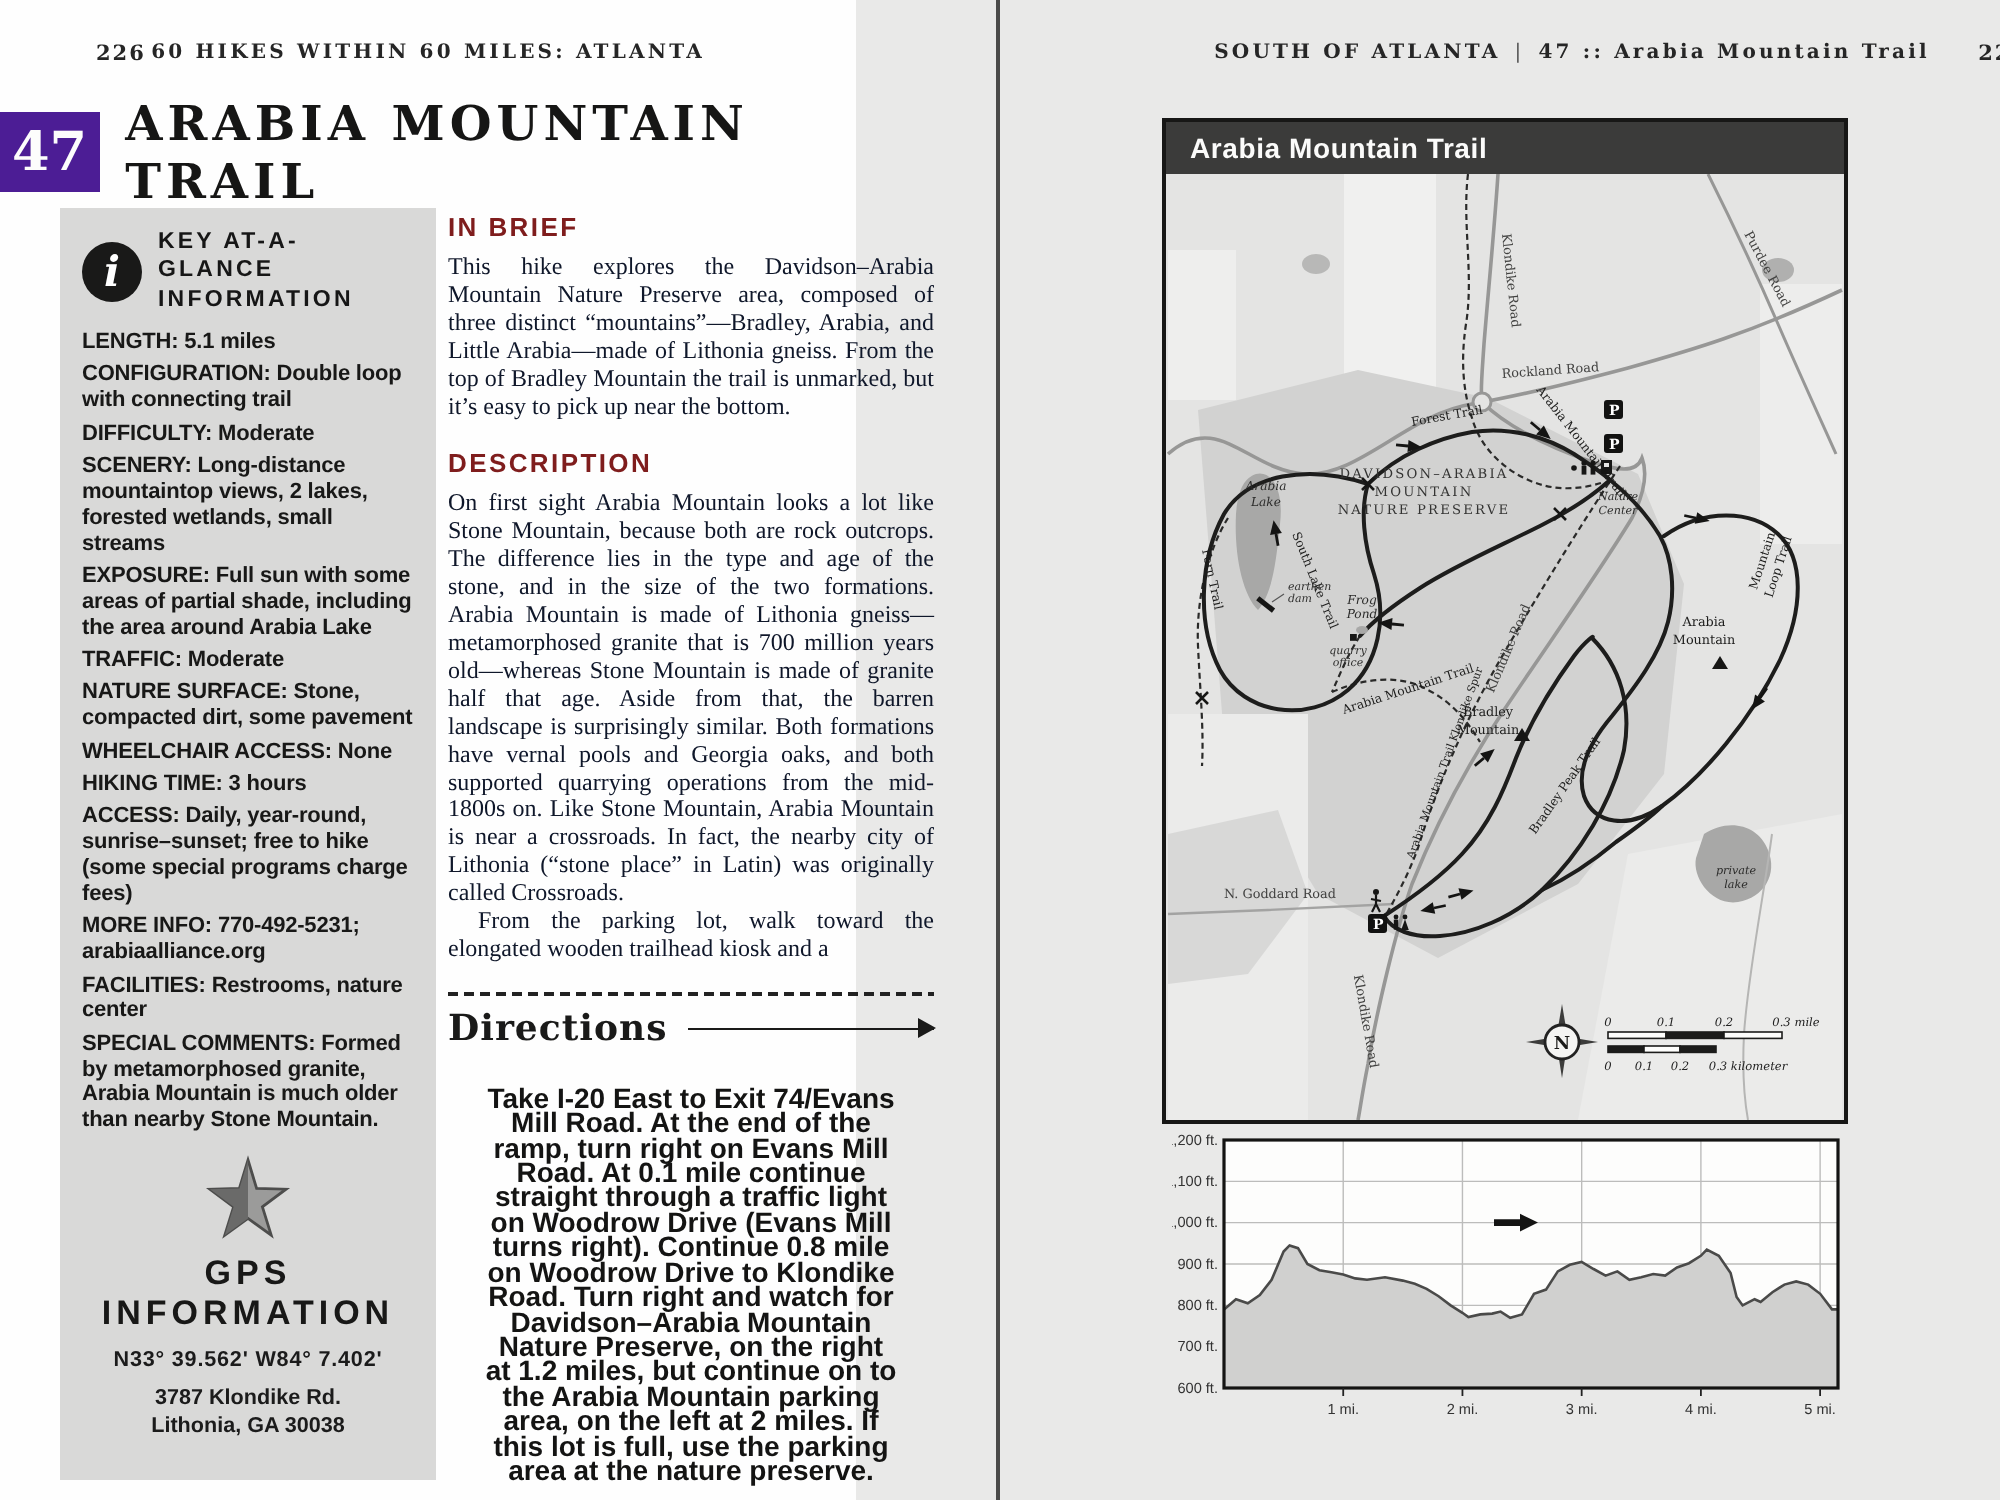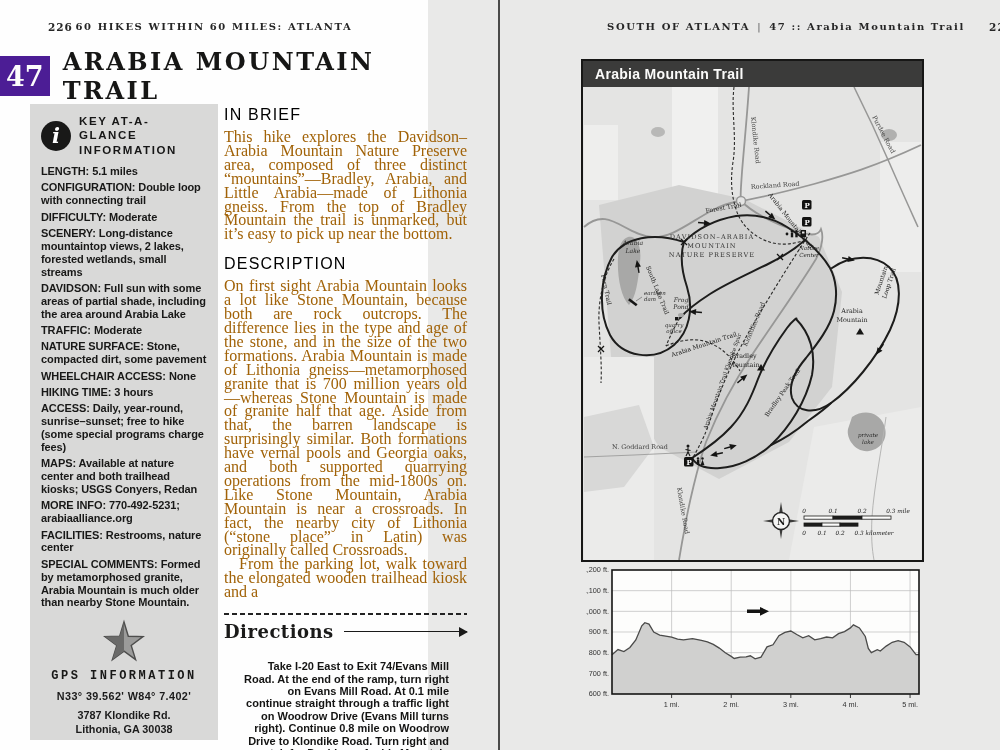--- a/index.html
+++ b/index.html
@@ -36,41 +36,41 @@
   .i-circle{width:30px;height:30px;border-radius:50%;background:#191918;flex:0 0 auto;
             display:flex;align-items:center;justify-content:center;
             font-family:"DejaVu Serif",serif;font-weight:bold;font-style:italic;
             font-size:21px;color:#fff;line-height:1;}
   .keybox-title{font-weight:bold;font-size:11.5px;letter-spacing:1.6px;line-height:1.25;color:#161616;}
   .key-item{margin:0 0 3.5px 0;font-size:11px;font-weight:bold;line-height:1.17;
             color:#181817;letter-spacing:-0.1px;}
   .key-label{font-weight:bold;}
   .gps{margin-top:10px;text-align:center;}
   .gps svg{display:block;margin:2px auto 4px auto;}
-  .gps-title{font-weight:bold;font-size:12px;letter-spacing:2.5px;color:#181817;margin:4px 0 7px 0;font-family:Liberation Mono, monospace;}
+  .gps-title{font-weight:bold;font-size:17px;letter-spacing:2.5px;color:#181817;margin:4px 0 7px 0;}
   .gps-coords{font-weight:bold;font-size:10.8px;letter-spacing:.4px;margin-bottom:6px;}
   .gps-addr{font-weight:bold;font-size:10.8px;line-height:1.3;}
 
   
   .maincol{position:absolute;left:224px;top:106px;width:243px;}
-  .sect-head{font-family:"Liberation Sans",sans-serif;font-weight:normal;font-size:16px;
-             letter-spacing:1.2px;margin:0 0 6px 0;color:#000000;}
-  .bodytext{font-family:"Liberation Serif",serif;font-size:16px;line-height:13.9px;
-            text-align:justify;margin:0 0 14px 0;color:#a16207;}
+  .sect-head{font-family:"Liberation Sans",sans-serif;font-weight:bold;font-size:13px;
+             letter-spacing:1.2px;margin:0 0 6px 0;color:#7f1d1d;}
+  .bodytext{font-family:"Liberation Serif",serif;font-size:12px;line-height:13.9px;
+            text-align:justify;margin:0 0 14px 0;color:#0f172a;}
   .indent{text-indent:15px;margin-top:-14px;}
   .dashrule{height:2px;margin:8px 0 6px 0;
             background:repeating-linear-gradient(90deg,#222 0 5px,transparent 5px 8px);}
   .dir-head{display:flex;align-items:center;margin:2px 0 6px 0;}
   .dir-script{font-family:"DejaVu Serif",serif;font-weight:bold;
               font-size:18px;color:#1a1a19;letter-spacing:.5px;}
   .dir-arrowline{flex:1;height:1.6px;background:#1a1a19;margin-left:10px;position:relative;}
   .dir-arrowline:after{content:"";position:absolute;right:-1px;top:-4.2px;
      border-left:9px solid #1a1a19;border-top:5px solid transparent;border-bottom:5px solid transparent;}
-  .dirtext{font-weight:bold;font-size:11px;line-height:12.4px;color:#141413;
-           text-align:right;margin:18px;}
+  .dirtext{font-weight:bold;font-size:14px;line-height:12.4px;color:#141413;
+           text-align:center;margin:18px;}
 
   
   .mapbox{position:absolute;left:81px;top:59px;width:339px;border:2px solid #171716;
           background:#e4e4e3;}
   .map-title{height:26px;background:#3b3b3a;color:#fbfbfa;font-weight:bold;font-size:14px;
              display:flex;align-items:center;padding-left:12px;letter-spacing:.3px;}
   .mapsvg{display:block;}
   .mapsvg text{font-family:"DejaVu Serif",serif;}
   .mr{font-size:6.4px;fill:#424241;}
   .mt{font-size:6.1px;fill:#1d1d1c;}
@@ -109,27 +109,26 @@
         <div class="keybox-title">
           <div>KEY AT-A-GLANCE</div>
           <div>INFORMATION</div>
         </div>
       </div>
       <div>
           <p class="key-item"><span class="key-label">LENGTH: </span><span>5.1 miles</span></p>
           <p class="key-item"><span class="key-label">CONFIGURATION: </span><span>Double loop with connecting trail</span></p>
           <p class="key-item"><span class="key-label">DIFFICULTY: </span><span>Moderate</span></p>
           <p class="key-item"><span class="key-label">SCENERY: </span><span>Long-distance mountaintop views, 2 lakes, forested wetlands, small streams</span></p>
-          <p class="key-item"><span class="key-label">DAVIDSON: </span><span>Full sun with some areas of partial shade, including the area around Arabia Lake</span></p>
+          <p class="key-item"><span class="key-label">EXPOSURE: </span><span>Full sun with some areas of partial shade, including the area around Arabia Lake</span></p>
           <p class="key-item"><span class="key-label">TRAFFIC: </span><span>Moderate</span></p>
           <p class="key-item"><span class="key-label">NATURE SURFACE: </span><span>Stone, compacted dirt, some pavement</span></p>
           <p class="key-item"><span class="key-label">WHEELCHAIR ACCESS: </span><span>None</span></p>
           <p class="key-item"><span class="key-label">HIKING TIME: </span><span>3 hours</span></p>
           <p class="key-item"><span class="key-label">ACCESS: </span><span>Daily, year-round, sunrise–sunset; free to hike (some special programs charge fees)</span></p>
-          <p class="key-item"><span class="key-label">MAPS: </span><span>Available at nature center and both trailhead kiosks; USGS Conyers, Redan</span></p>
           <p class="key-item"><span class="key-label">MORE INFO: </span><span>770-492-5231; arabiaalliance.org</span></p>
           <p class="key-item"><span class="key-label">FACILITIES: </span><span>Restrooms, nature center</span></p>
           <p class="key-item"><span class="key-label">SPECIAL COMMENTS: </span><span>Formed by metamorphosed granite, Arabia Mountain is much older than nearby Stone Mountain.</span></p>
         </div>
 
       <div class="gps">
         <svg width="46" height="46" viewBox="0 0 46 46">
           <path d="M23 3 L27.3 17.2 L42 17.6 L30.2 26.4 L34.6 40.6 L23 32.2 L11.4 40.6 L15.8 26.4 L4 17.6 L18.7 17.2 Z" fill="#9b9b9a" stroke="#4d4d4c" stroke-width="1.4"></path>
           <path d="M23 3 L23 32.2 L11.4 40.6 L15.8 26.4 L4 17.6 L18.7 17.2 Z" fill="#6a6a69"></path>
         </svg>

